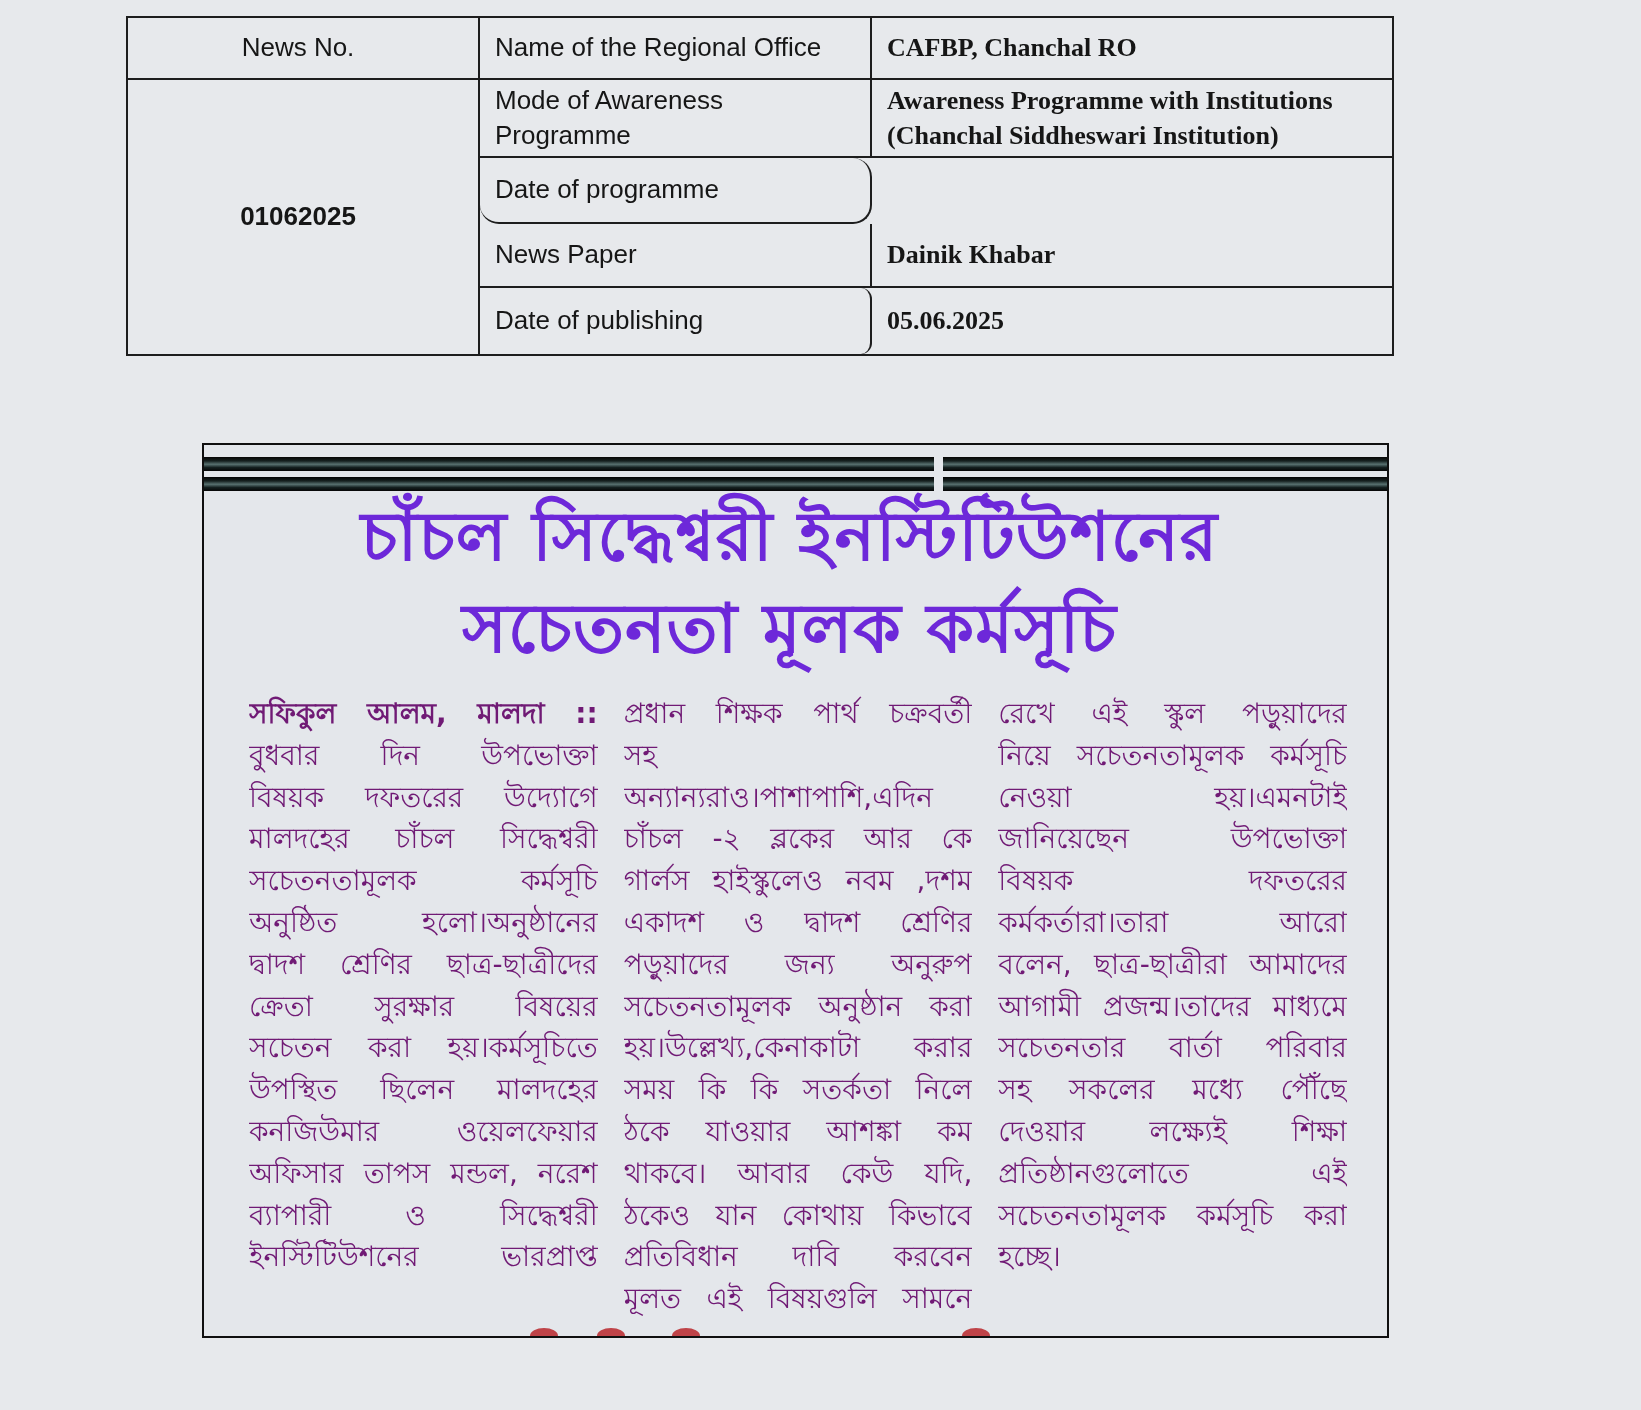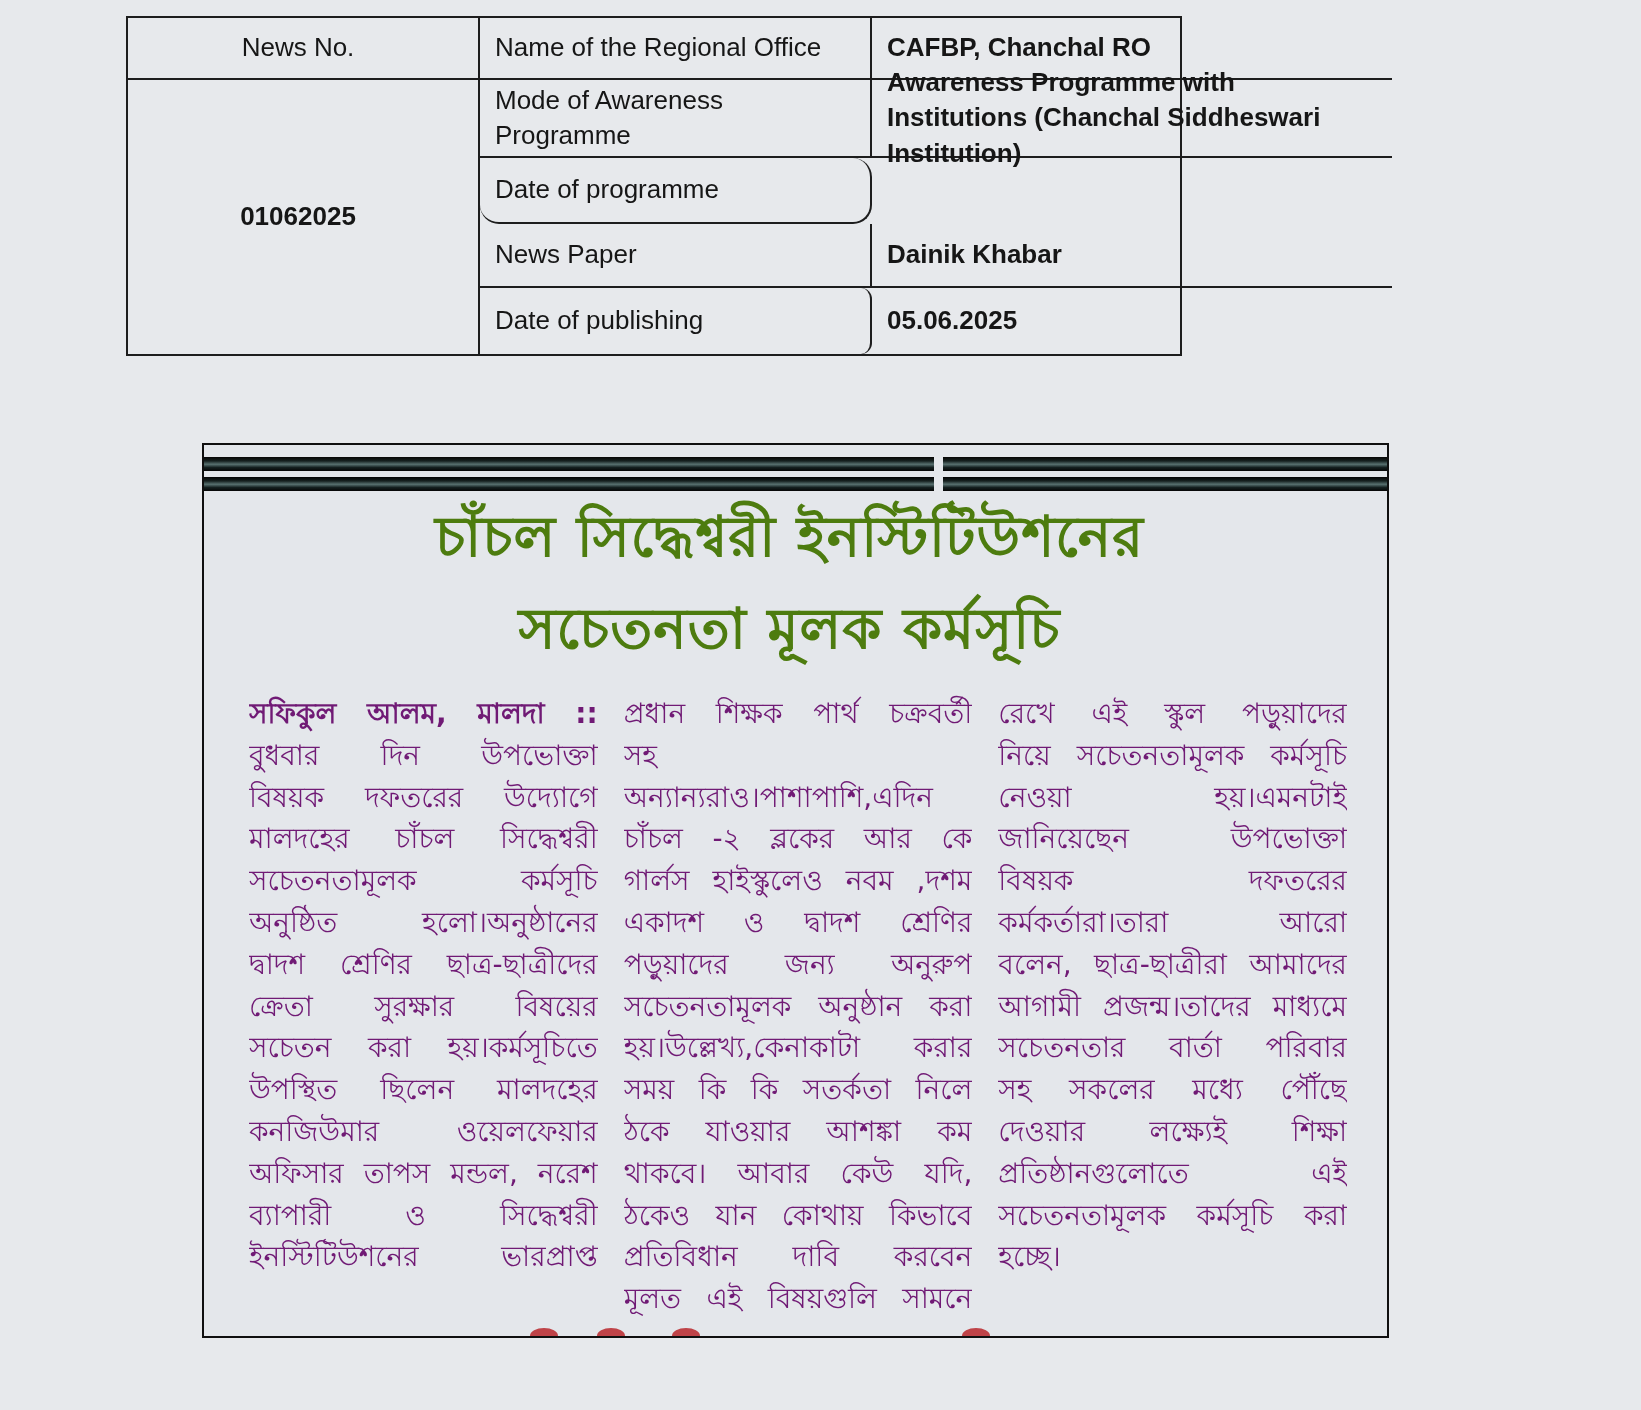--- a/index.html
+++ b/index.html
@@ -8,39 +8,39 @@
     background:#e7e9ec;
     font-family:"Liberation Sans","DejaVu Sans",sans-serif;
     position:relative; overflow:hidden;
     color:#161616;
   }
   .page { position:absolute; inset:0; }
 
   
   .doc-table {
     position:absolute; left:126px; top:16px;
-    width:1056px; height:340px;
+    width:1268px; height:340px;
     display:grid;
     grid-template-columns:352px 392px 520px;
     grid-template-rows:62px 78px 66px 64px 66px;
     border:2px solid #1d1d1d;
     box-sizing:border-box;
     font-size:26px;
   }
   .c {
     box-sizing:border-box;
     display:flex; align-items:center;
     border-right:2px solid #1d1d1d;
     border-bottom:2px solid #1d1d1d;
     padding:4px 10px 4px 15px;
     line-height:1.35;
   }
   .col1 { grid-column:1; }
   .col2 { grid-column:2; }
-  .col3 { grid-column:3; border-right:none; }
+  .col3 { grid-column:3; border-right:none;font-family:Liberation Serif, serif; }
   .r1 { grid-row:1; } .r2 { grid-row:2; } .r3 { grid-row:3;border-radius:19px; }
   .r4 { grid-row:4; } .r5 { grid-row:5;border-radius:11px; }
   .r5 { border-bottom:none; }
   .merged { grid-row:2/6; border-bottom:none; }
   .center { justify-content:center; padding-left:0; }
   .bold { font-weight:bold; }
   .narrow span { display:block; max-width:255px; }
 
   
   .clipping {
@@ -56,22 +56,22 @@
   }
   .bar1 { top:12px; }
   .bar2 { top:32px; }
   .bar-break {
     position:absolute; left:730px; top:10px; width:9px; height:38px;
     background:var(--paper,#e4e7eb);
   }
   .headline {
     position:absolute; top:46px; left:0; right:12px;
     text-align:center; font-weight:bold;
-    font-size:56px; line-height:92px;
-    color:#4d7c0f;
+    font-size:68px; line-height:92px;
+    color:#6d28d9;
     font-family:"DejaVu Sans",sans-serif;
     letter-spacing:1px;
   }
   .columns {
     position:absolute; left:45px; right:40px; top:248px; bottom:12px;
     display:flex; gap:26px;
   }
   .np-col { flex:1 1 0; min-width:0; overflow:hidden; }
   .np-line {
     height:41.8px; overflow:hidden;

